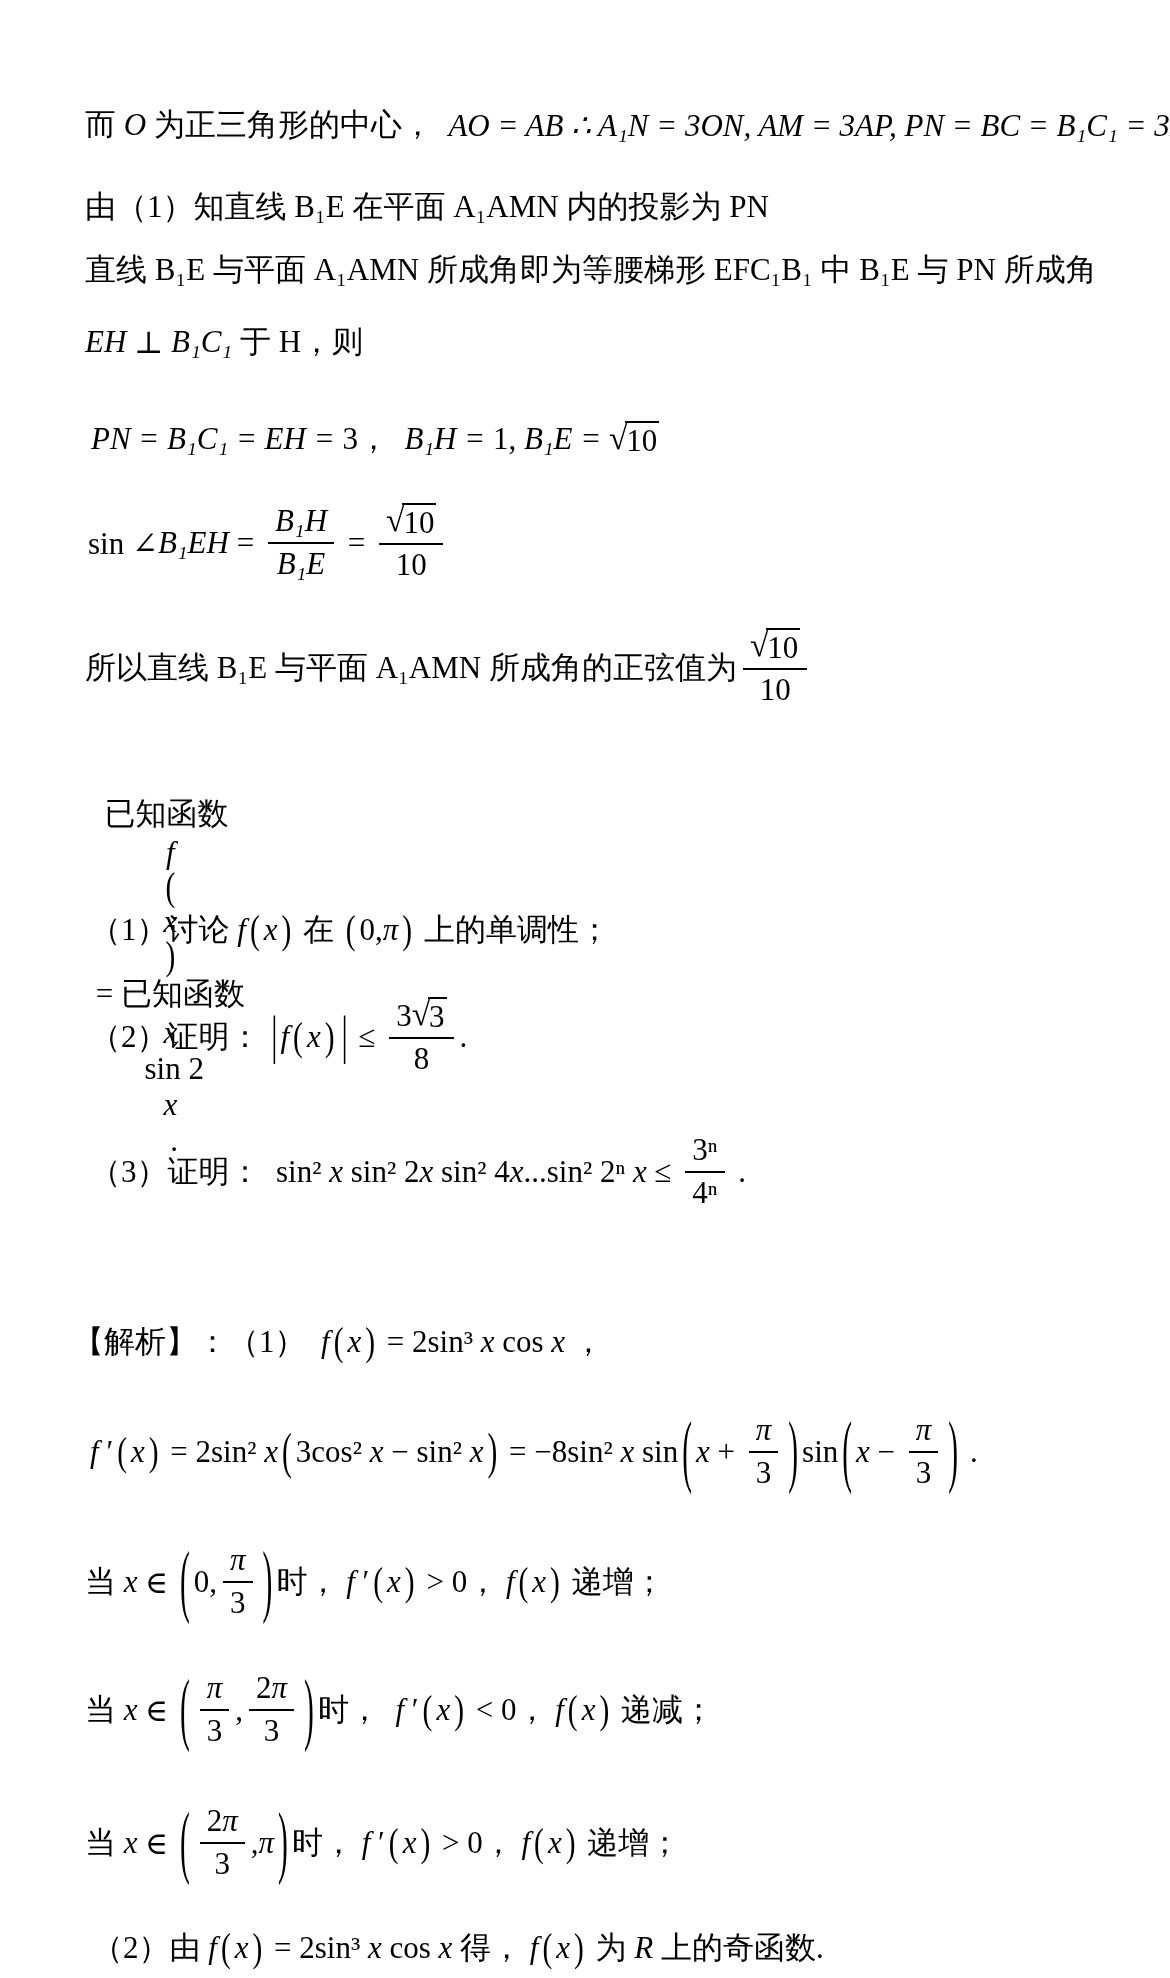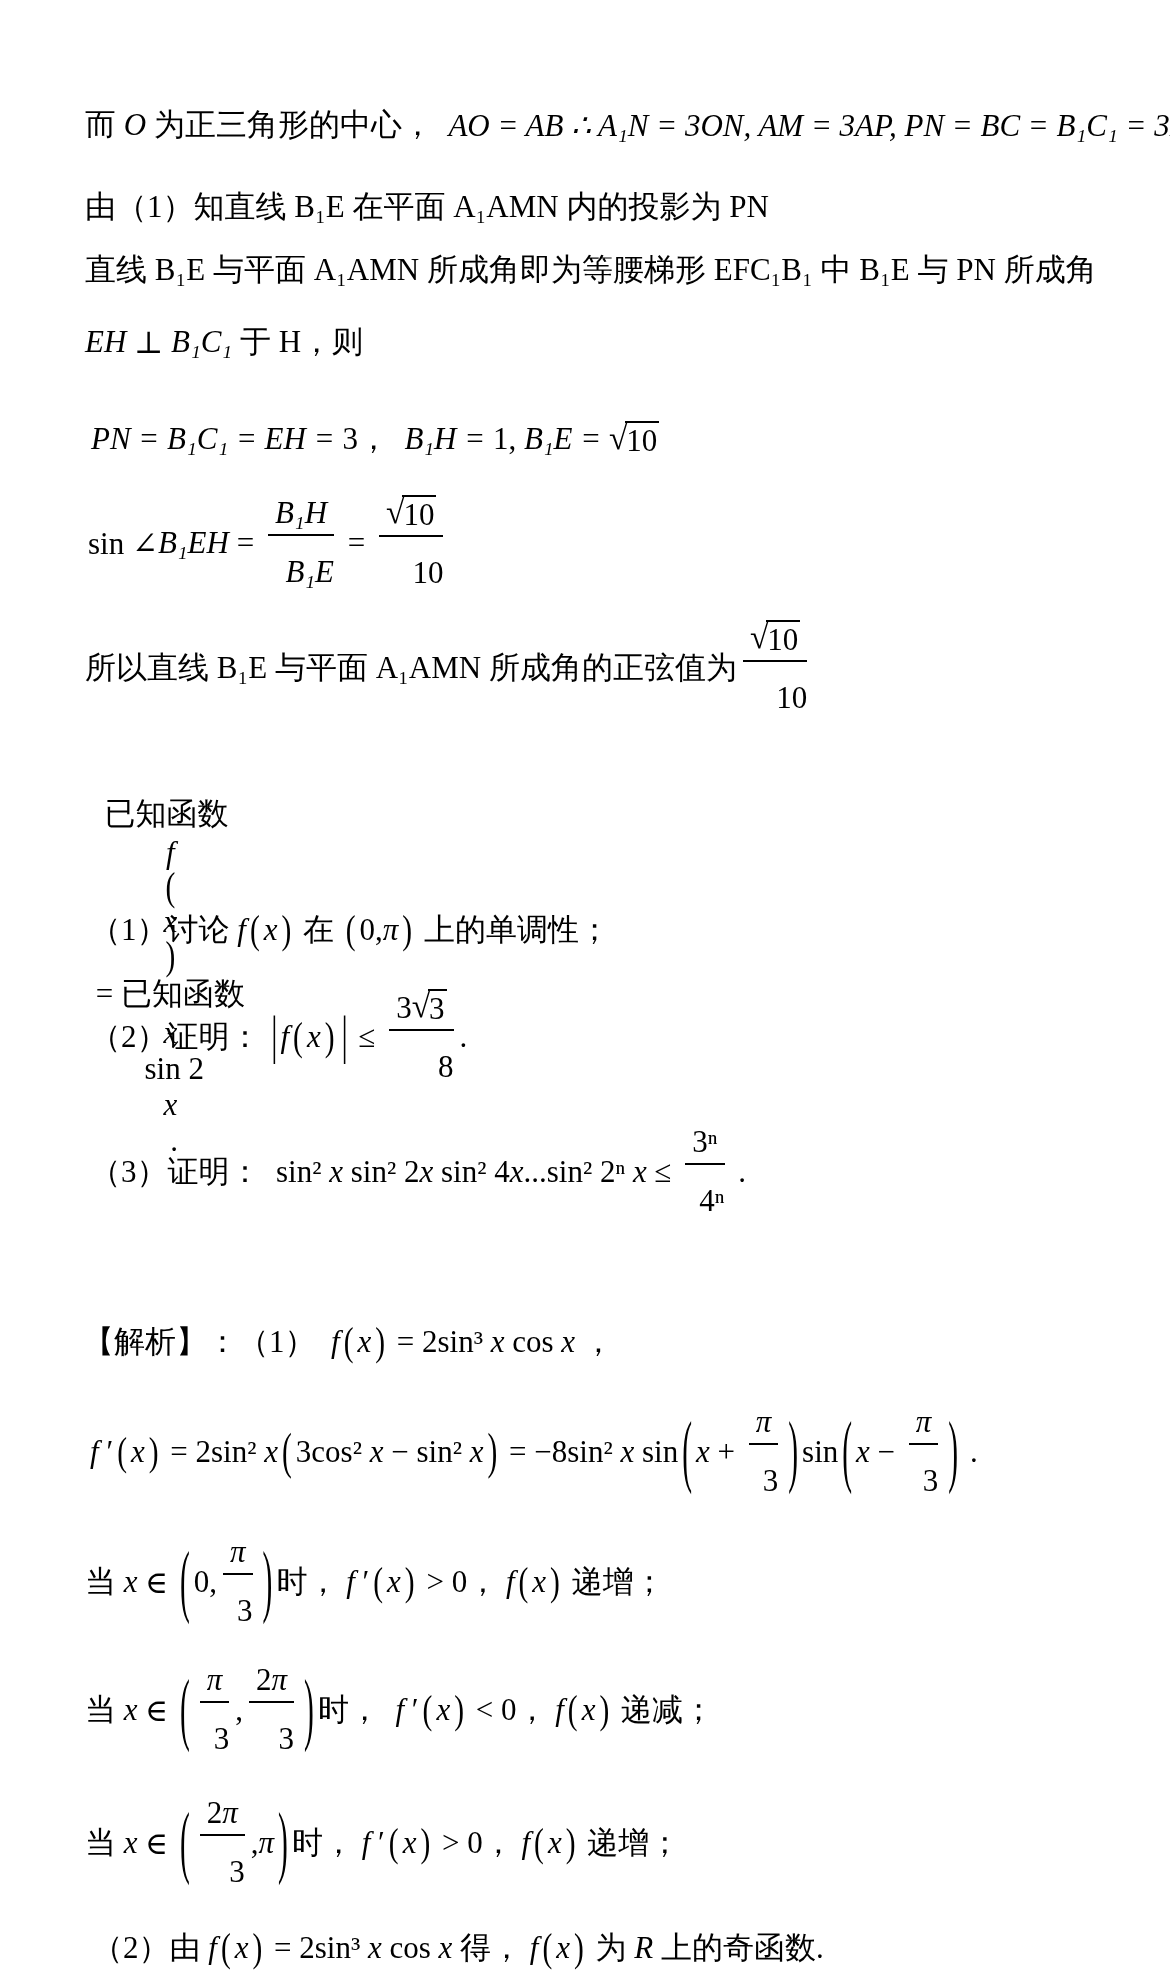--- a/index.html
+++ b/index.html
@@ -19,33 +19,33 @@
     height:100px;
     display:flex;
     align-items:center;
     white-space:pre;
   }
   .m-txt{white-space:pre;}
   .m-it{font-style:italic;white-space:pre;}
   .m-frac{
     display:inline-flex;
     flex-direction:column;
-    align-items:flex-end;
+    align-items:center;
     margin:0 6px;
     line-height:1.12;
   }
   .m-num{
     display:inline-flex;
     align-items:flex-end;
     border-bottom:2px solid #000;
     padding:0 7px 3px 7px;
   }
   .m-den{
     display:inline-flex;
-    padding-top:19px;
+    padding-top:3px;
   }
   .m-sqrt{
     display:inline-flex;
     align-items:flex-start;
     white-space:pre;
   }
   .m-rad{
     line-height:1;
     font-size:1.08em;
   }
@@ -77,19 +77,19 @@
   <div class="line" style="top:157px;  left:85px;"><span class="m-txt">由（1）知直线 B₁E 在平面 A₁AMN 内的投影为 PN</span></div>
   <div class="line" style="top:220px;  left:85px;"><span class="m-txt">直线 B₁E 与平面 A₁AMN 所成角即为等腰梯形 EFC₁B₁ 中 B₁E 与 PN 所成角</span></div>
   <div class="line" style="top:292px;  left:85px;"><span class="m-it">EH</span><span class="m-txt"> ⊥ </span><span class="m-it">B₁C₁</span><span class="m-txt"> 于 H，则</span></div>
   <div class="line" style="top:389px;  left:91px;"><span class="m-it">PN = B₁C₁ = EH = </span><span class="m-txt">3，  </span><span class="m-it">B₁H = </span><span class="m-txt">1, </span><span class="m-it">B₁E = </span><span class="m-sqrt"><span class="m-rad">√</span><span class="m-ol">10</span></span></div>
   <div class="line" style="top:493px;  left:88px;"><span class="m-txt">sin ∠</span><span class="m-it">B₁EH</span><span class="m-txt"> = </span><span class="m-frac"><span class="m-num"><span class="m-it">B₁H</span></span><span class="m-den"><span class="m-it">B₁E</span></span></span><span class="m-txt"> = </span><span class="m-frac"><span class="m-num"><span class="m-sqrt"><span class="m-rad">√</span><span class="m-ol">10</span></span></span><span class="m-den"><span class="m-txt">10</span></span></span></div>
   <div class="line" style="top:618px;  left:85px;"><span class="m-txt">所以直线 B₁E 与平面 A₁AMN 所成角的正弦值为</span><span class="m-frac"><span class="m-num"><span class="m-sqrt"><span class="m-rad">√</span><span class="m-ol">10</span></span></span><span class="m-den"><span class="m-txt">10</span></span></span></div>
   <div class="line" style="top:793px;  left:88px;flex-direction:column;"><span class="m-txt">已知函数 </span><span class="m-it">f</span><span class="m-bigp" style="--z: 1.35;">(</span><span class="m-it">x</span><span class="m-bigp" style="--z: 1.35;">)</span><span class="m-txt"> = 已知函数 </span><span class="m-it">x</span><span class="m-txt"> sin 2</span><span class="m-it">x</span><span class="m-txt"> .</span></div>
   <div class="line" style="top:880px;  left:90px;"><span class="m-txt">（1）讨论 </span><span class="m-it">f</span><span class="m-bigp" style="--z: 1.35;">(</span><span class="m-it">x</span><span class="m-bigp" style="--z: 1.35;">)</span><span class="m-txt"> 在 </span><span class="m-bigp" style="--z: 1.35;">(</span><span class="m-txt">0,</span><span class="m-it">π</span><span class="m-bigp" style="--z: 1.35;">)</span><span class="m-txt"> 上的单调性；</span></div>
   <div class="line" style="top:987px;  left:90px;"><span class="m-txt">（2）证明： </span><span class="m-bar" style="--z: 1.7;">|</span><span class="m-it">f</span><span class="m-bigp" style="--z: 1.35;">(</span><span class="m-it">x</span><span class="m-bigp" style="--z: 1.35;">)</span><span class="m-bar" style="--z: 1.7;">|</span><span class="m-txt"> ≤ </span><span class="m-frac"><span class="m-num"><span class="m-txt">3</span><span class="m-sqrt"><span class="m-rad">√</span><span class="m-ol">3</span></span></span><span class="m-den"><span class="m-txt">8</span></span></span><span class="m-txt">.</span></div>
   <div class="line" style="top:1122px; left:90px;"><span class="m-txt">（3）证明：  sin² </span><span class="m-it">x</span><span class="m-txt"> sin² 2</span><span class="m-it">x</span><span class="m-txt"> sin² 4</span><span class="m-it">x</span><span class="m-txt">...sin² 2ⁿ </span><span class="m-it">x</span><span class="m-txt"> ≤ </span><span class="m-frac"><span class="m-num"><span class="m-txt">3ⁿ</span></span><span class="m-den"><span class="m-txt">4ⁿ</span></span></span><span class="m-txt"> .</span></div>
-  <div class="line" style="top:1292px; left:83px;"><span class="m-txt">【解析】：（1）  </span><span class="m-it">f</span><span class="m-bigp" style="--z: 1.35;">(</span><span class="m-it">x</span><span class="m-bigp" style="--z: 1.35;">)</span><span class="m-txt"> = 2sin³ </span><span class="m-it">x</span><span class="m-txt"> cos </span><span class="m-it">x</span><span class="m-txt"> ，</span></div>
+  <div class="line" style="top:1292px; left:73px;"><span class="m-txt">【解析】：（1）  </span><span class="m-it">f</span><span class="m-bigp" style="--z: 1.35;">(</span><span class="m-it">x</span><span class="m-bigp" style="--z: 1.35;">)</span><span class="m-txt"> = 2sin³ </span><span class="m-it">x</span><span class="m-txt"> cos </span><span class="m-it">x</span><span class="m-txt"> ，</span></div>
   <div class="line" style="top:1402px; left:90px;"><span class="m-it">f</span><span class="m-txt"> ′</span><span class="m-bigp" style="--z: 1.35;">(</span><span class="m-it">x</span><span class="m-bigp" style="--z: 1.35;">)</span><span class="m-txt"> = 2sin² </span><span class="m-it">x</span><span class="m-bigp" style="--z: 1.7;">(</span><span class="m-txt">3cos² </span><span class="m-it">x</span><span class="m-txt"> − sin² </span><span class="m-it">x</span><span class="m-bigp" style="--z: 1.7;">)</span><span class="m-txt"> = −8sin² </span><span class="m-it">x</span><span class="m-txt"> sin</span><span class="m-bigp" style="--z: 2.7;">(</span><span class="m-it">x</span><span class="m-txt"> + </span><span class="m-frac"><span class="m-num"><span class="m-it">π</span></span><span class="m-den"><span class="m-txt">3</span></span></span><span class="m-bigp" style="--z: 2.7;">)</span><span class="m-txt">sin</span><span class="m-bigp" style="--z: 2.7;">(</span><span class="m-it">x</span><span class="m-txt"> − </span><span class="m-frac"><span class="m-num"><span class="m-it">π</span></span><span class="m-den"><span class="m-txt">3</span></span></span><span class="m-bigp" style="--z: 2.7;">)</span><span class="m-txt"> .</span></div>
   <div class="line" style="top:1532px; left:85px;"><span class="m-txt">当 </span><span class="m-it">x</span><span class="m-txt"> ∈ </span><span class="m-bigp" style="--z: 2.7;">(</span><span class="m-txt">0,</span><span class="m-frac"><span class="m-num"><span class="m-it">π</span></span><span class="m-den"><span class="m-txt">3</span></span></span><span class="m-bigp" style="--z: 2.7;">)</span><span class="m-txt">时， </span><span class="m-it">f</span><span class="m-txt"> ′</span><span class="m-bigp" style="--z: 1.35;">(</span><span class="m-it">x</span><span class="m-bigp" style="--z: 1.35;">)</span><span class="m-txt"> &gt; 0， </span><span class="m-it">f</span><span class="m-bigp" style="--z: 1.35;">(</span><span class="m-it">x</span><span class="m-bigp" style="--z: 1.35;">)</span><span class="m-txt"> 递增；</span></div>
   <div class="line" style="top:1660px; left:85px;"><span class="m-txt">当 </span><span class="m-it">x</span><span class="m-txt"> ∈ </span><span class="m-bigp" style="--z: 2.7;">(</span><span class="m-frac"><span class="m-num"><span class="m-it">π</span></span><span class="m-den"><span class="m-txt">3</span></span></span><span class="m-txt">,</span><span class="m-frac"><span class="m-num"><span class="m-txt">2</span><span class="m-it">π</span></span><span class="m-den"><span class="m-txt">3</span></span></span><span class="m-bigp" style="--z: 2.7;">)</span><span class="m-txt">时，  </span><span class="m-it">f</span><span class="m-txt"> ′</span><span class="m-bigp" style="--z: 1.35;">(</span><span class="m-it">x</span><span class="m-bigp" style="--z: 1.35;">)</span><span class="m-txt"> &lt; 0， </span><span class="m-it">f</span><span class="m-bigp" style="--z: 1.35;">(</span><span class="m-it">x</span><span class="m-bigp" style="--z: 1.35;">)</span><span class="m-txt"> 递减；</span></div>
   <div class="line" style="top:1793px; left:85px;"><span class="m-txt">当 </span><span class="m-it">x</span><span class="m-txt"> ∈ </span><span class="m-bigp" style="--z: 2.7;">(</span><span class="m-frac"><span class="m-num"><span class="m-txt">2</span><span class="m-it">π</span></span><span class="m-den"><span class="m-txt">3</span></span></span><span class="m-txt">,</span><span class="m-it">π</span><span class="m-bigp" style="--z: 2.7;">)</span><span class="m-txt">时， </span><span class="m-it">f</span><span class="m-txt"> ′</span><span class="m-bigp" style="--z: 1.35;">(</span><span class="m-it">x</span><span class="m-bigp" style="--z: 1.35;">)</span><span class="m-txt"> &gt; 0， </span><span class="m-it">f</span><span class="m-bigp" style="--z: 1.35;">(</span><span class="m-it">x</span><span class="m-bigp" style="--z: 1.35;">)</span><span class="m-txt"> 递增；</span></div>
   <div class="line" style="top:1898px; left:92px;"><span class="m-txt">（2）由 </span><span class="m-it">f</span><span class="m-bigp" style="--z: 1.35;">(</span><span class="m-it">x</span><span class="m-bigp" style="--z: 1.35;">)</span><span class="m-txt"> = 2sin³ </span><span class="m-it">x</span><span class="m-txt"> cos </span><span class="m-it">x</span><span class="m-txt"> 得， </span><span class="m-it">f</span><span class="m-bigp" style="--z: 1.35;">(</span><span class="m-it">x</span><span class="m-bigp" style="--z: 1.35;">)</span><span class="m-txt"> 为 </span><span class="m-it">R</span><span class="m-txt"> 上的奇函数.</span></div>
 </div>
 
 </body></html>

